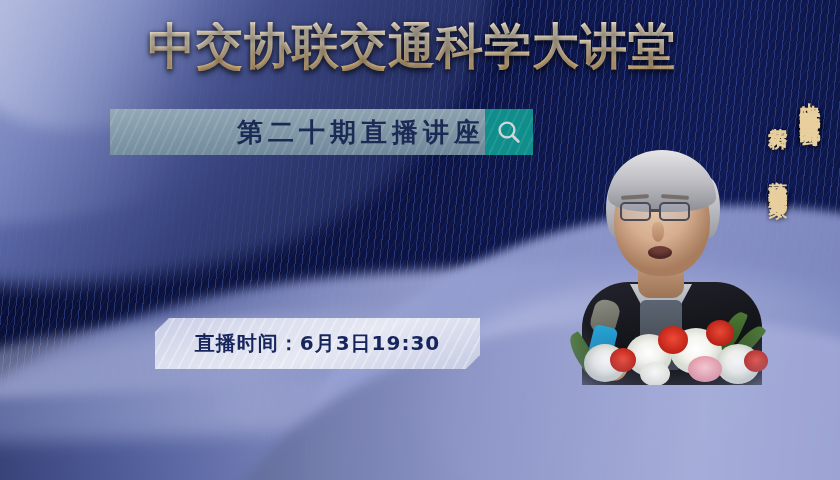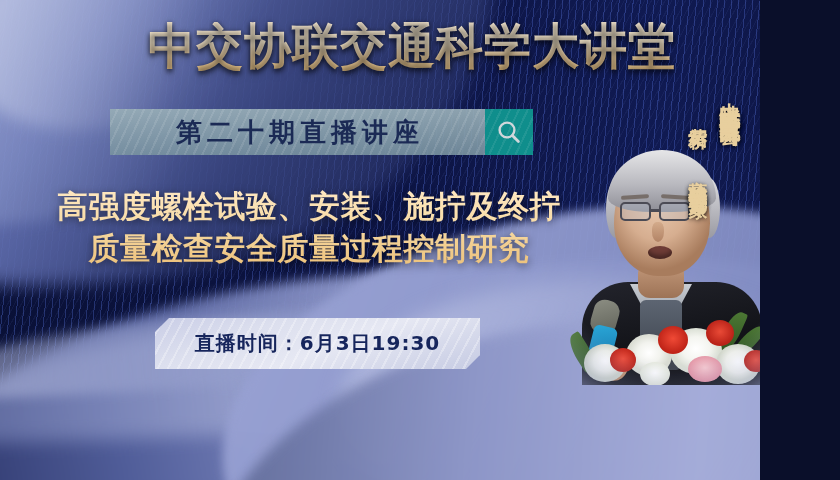--- a/index.html
+++ b/index.html
@@ -1,18 +1,18 @@
 <!DOCTYPE html>
 <html><head>
 <meta charset="utf-8">
 <style>
   html,body{margin:0;padding:0;background:#0a0f2a;}
   *{box-sizing:border-box;}
   #poster{
-    position:relative;width:760px;height:480px;overflow:hidden;
+    position:relative;width:840px;height:480px;overflow:hidden;
     font-family:"Liberation Sans","DejaVu Sans",sans-serif;
     background:#7f1d1d;
   }
 
   
   .bg-base{
     position:absolute;inset:0;
     background:
       radial-gradient(130% 90% at 18% 8%, #3a4375 0%, #242e60 22%, #131a45 42%, #0a0f2e 62%, #060a22 100%);
   }
@@ -201,21 +201,21 @@
   }
 
   
   .sub-bar{
     position:absolute;left:110px;top:109px;width:423px;height:46px;
     display:flex;align-items:stretch;
   }
   .sub-bar-fill{
     flex:1;position:relative;
     background:linear-gradient(180deg,rgba(150,172,182,.93),rgba(120,146,160,.9));
-    display:flex;align-items:center;justify-content:center;
+    display:flex;align-items:center;justify-content:flex-end;
     overflow:hidden;
   }
   .sub-bar-fill::after{
     content:"";position:absolute;inset:0;
     background:repeating-linear-gradient(115deg,rgba(255,255,255,0) 0 6px,rgba(255,255,255,.10) 6px 8px);
   }
   .sub-bar-text{
     position:relative;z-index:2;color:#1b2a55;font-size:26px;font-weight:600;
     letter-spacing:5px;padding-left:5px;
     font-family:"DejaVu Sans","Liberation Sans",sans-serif;
@@ -345,24 +345,20 @@
       <span class="sub-bar-text">第二十期直播讲座</span>
     </div>
     <div class="sub-search">
       <svg width="26" height="26" viewBox="0 0 26 26">
         <circle cx="11" cy="11" r="7.4" fill="none" stroke="#cfd6da" stroke-width="2.4"></circle>
         <line x1="16.4" y1="16.4" x2="22.4" y2="22.4" stroke="#cfd6da" stroke-width="2.8" stroke-linecap="round"></line>
       </svg>
     </div>
   </div>
 
-  <div class="topic">
-    <span>高强度螺栓试验、安装、施拧及终拧</span>
-    <span class="topic-l2">质量检查安全质量过程控制研究</span>
-  </div>
 
   <div class="time-badge">
     <span class="time-text">直播时间：6月3日19:30</span>
   </div>
 
   <div class="vtext vtext-org">中铁大桥科学研究院有限公司</div>
   <div class="vtext vtext-person">黄绍桥  高栓试验研究首席专家</div>
 
 
 </div>

